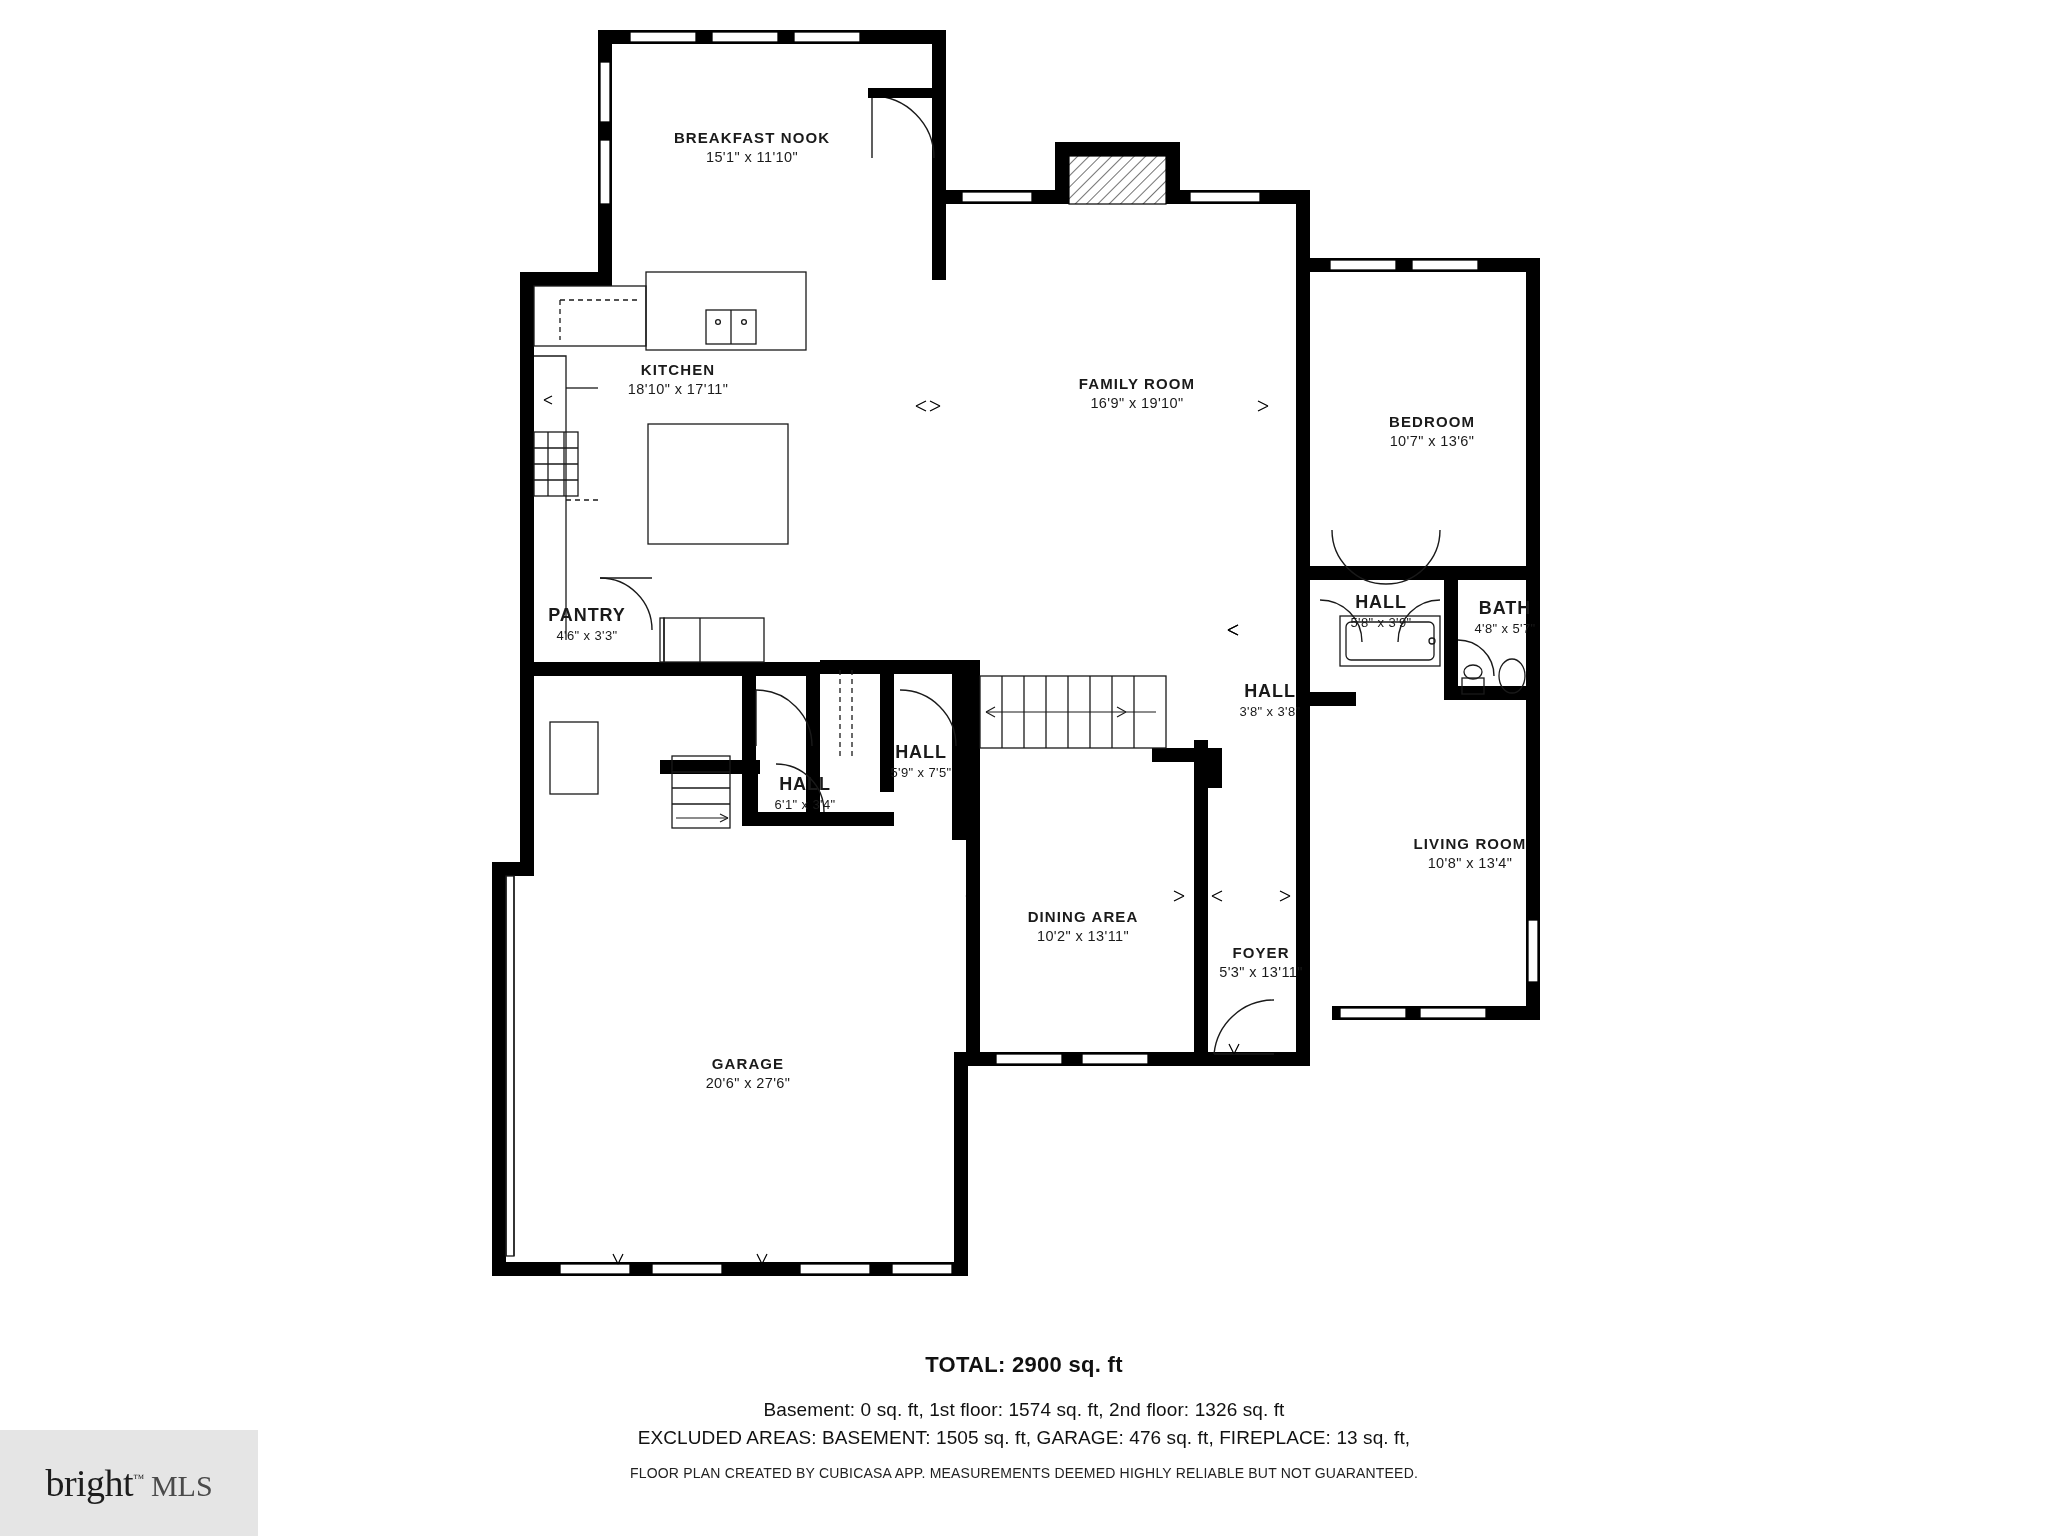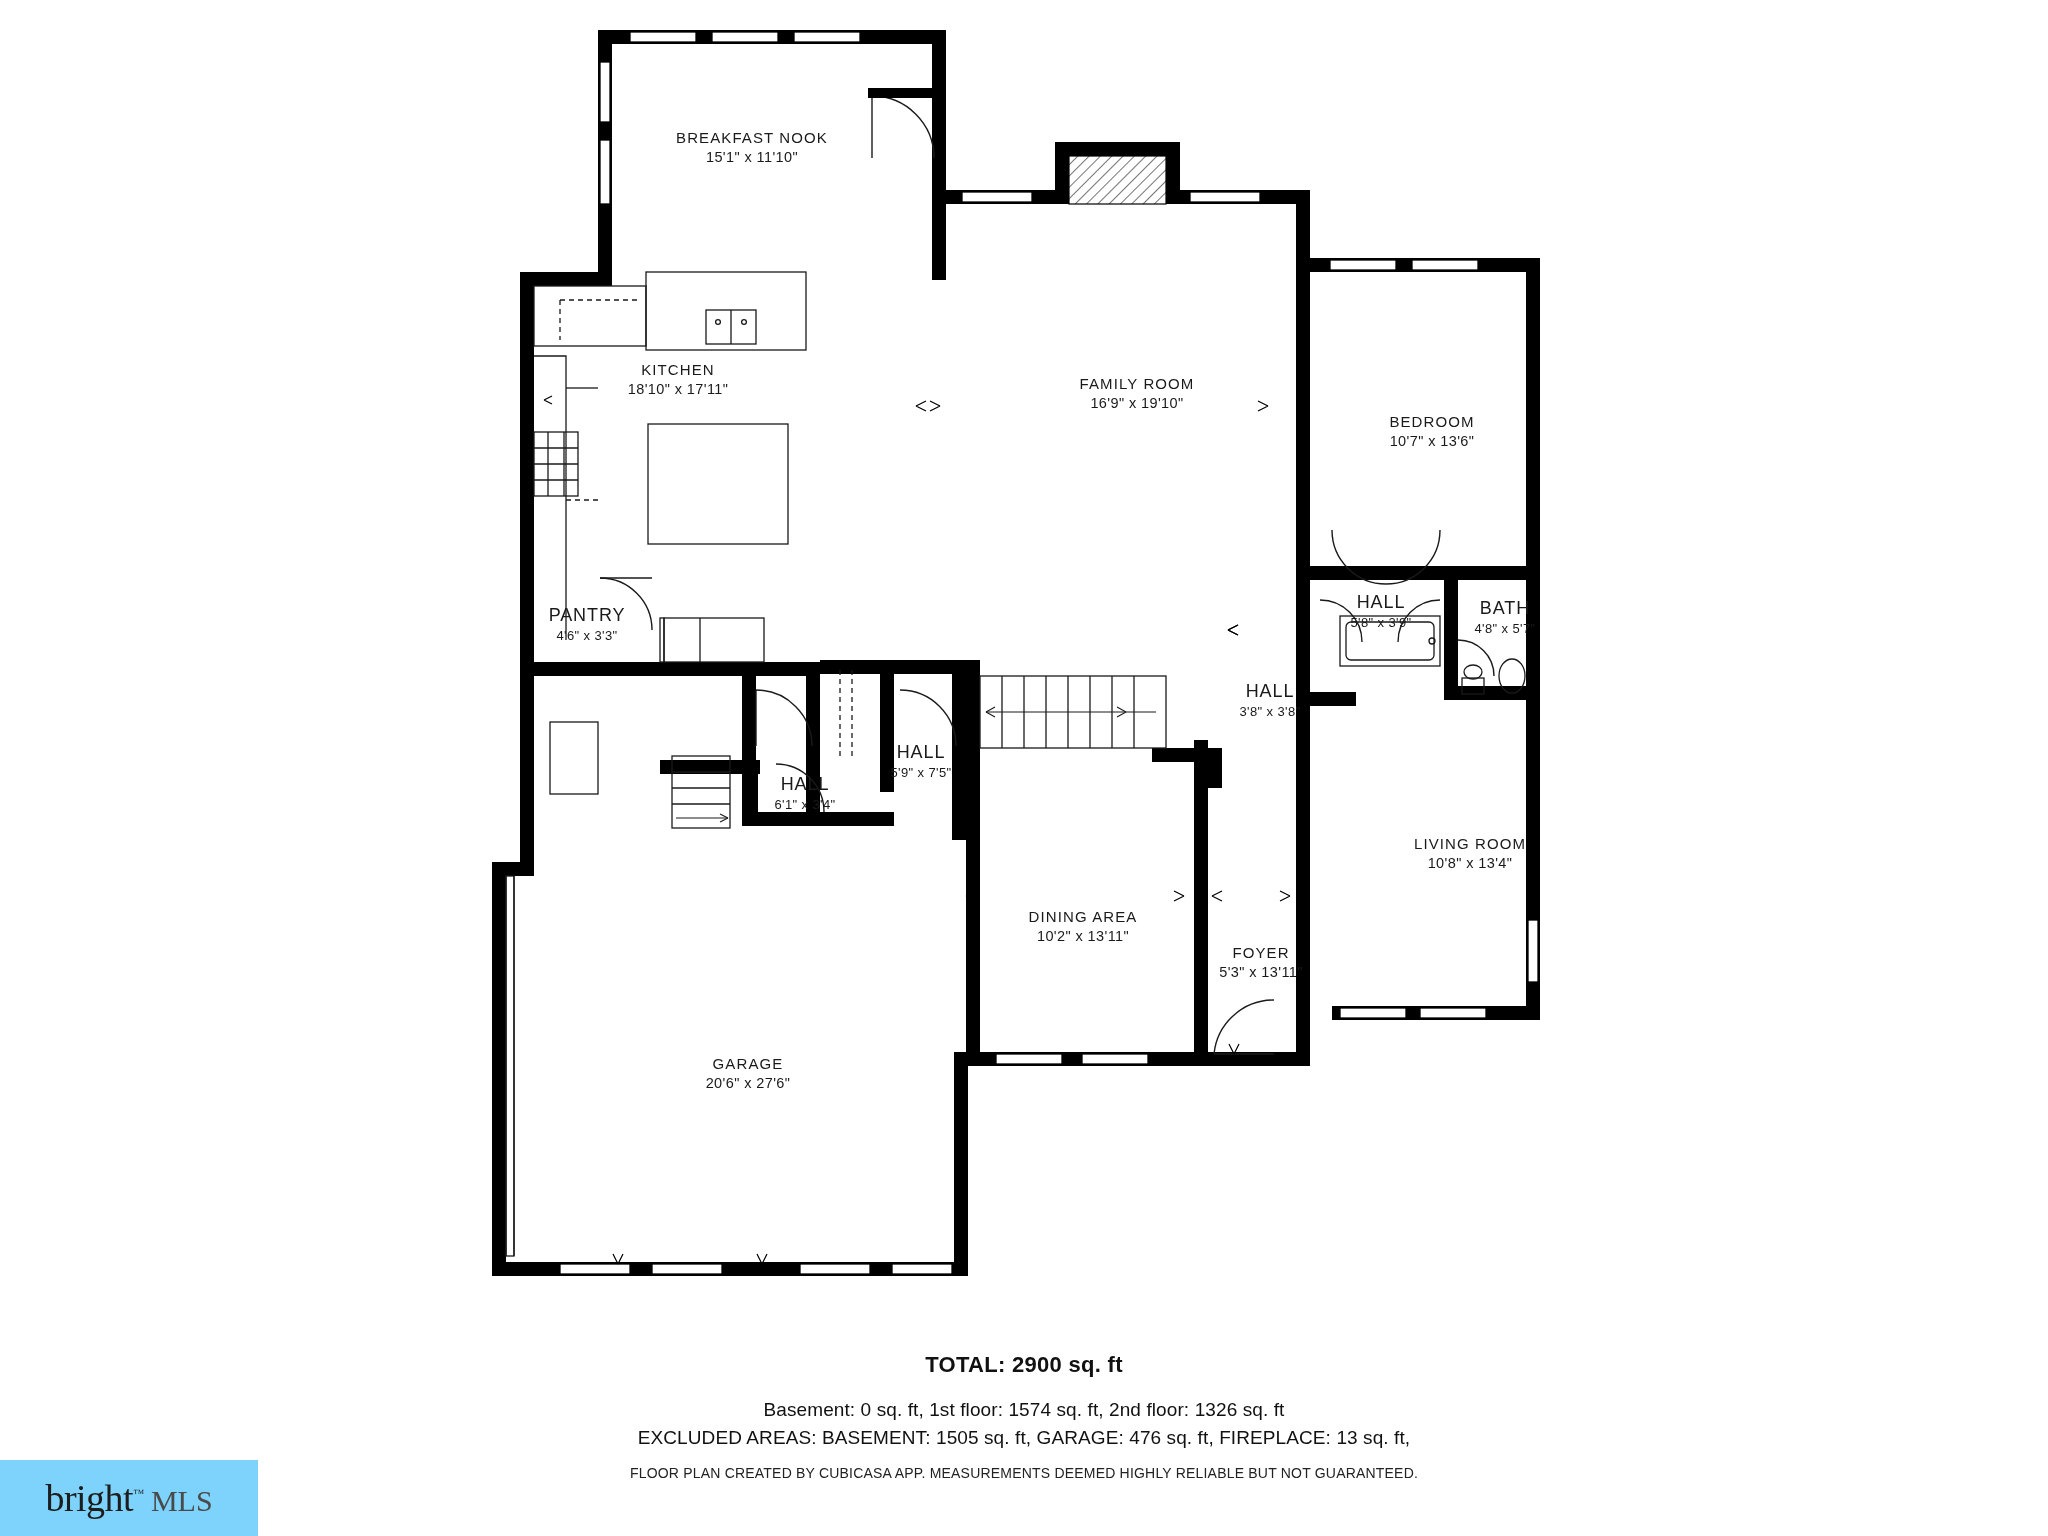--- a/index.html
+++ b/index.html
@@ -1,31 +1,31 @@
 <!DOCTYPE html>
 <html><head>
 <meta charset="utf-8">
 <style>
   html,body{margin:0;padding:0;background:#ffffff;}
   body{width:2048px;height:1536px;position:relative;font-family:"Liberation Sans",sans-serif;overflow:hidden;}
 
   #plan{position:absolute;left:0;top:0;width:2048px;height:1536px;}
 
   .room-label{position:absolute;text-align:center;color:#1a1a1a;line-height:1.35;letter-spacing:.6px;white-space:nowrap;transform:translate(-50%,-50%);}
-  .room-label .nm{font-size:15px;font-weight:400;letter-spacing:1.1px;}
+  .room-label .nm{font-size:15px;font-weight:700;letter-spacing:1.1px;}
   .room-label .dim{font-size:14.5px;font-weight:400;letter-spacing:.4px;}
   .room-label.small .nm{font-size:18px;letter-spacing:.9px;}
   .room-label.small .dim{font-size:13px;}
 
   #summary{position:absolute;left:0;right:0;top:1352px;text-align:center;color:#111;}
   #summary .total{font-size:22px;font-weight:bold;letter-spacing:.3px;margin-bottom:18px;}
   #summary .line{font-size:19px;font-weight:400;line-height:1.45;letter-spacing:.1px;}
   #summary .disclaimer{margin-top:14px;font-size:14px;color:#222;letter-spacing:.2px;}
 
-  #brand{position:absolute;left:0;bottom:0;width:258px;height:76px;background:#7dd3fc;display:flex;align-items:center;justify-content:center;}
+  #brand{position:absolute;left:0;bottom:0;width:258px;height:106px;background:#e5e5e5;display:flex;align-items:center;justify-content:center;}
   #brand .wordmark{font-size:38px;color:#1d1d1d;letter-spacing:-.5px;font-family:"Liberation Serif",serif;}
   #brand .bright{font-weight:400;}
   #brand .tm{font-size:11px;vertical-align:super;letter-spacing:0;}
   #brand .mls{font-size:30px;color:#4a4a4a;margin-left:7px;letter-spacing:0;}
 </style>
 </head>
 <body>
 
 <svg id="plan" viewBox="0 0 2048 1536">
   <g fill="none" stroke="#000" stroke-width="0">

